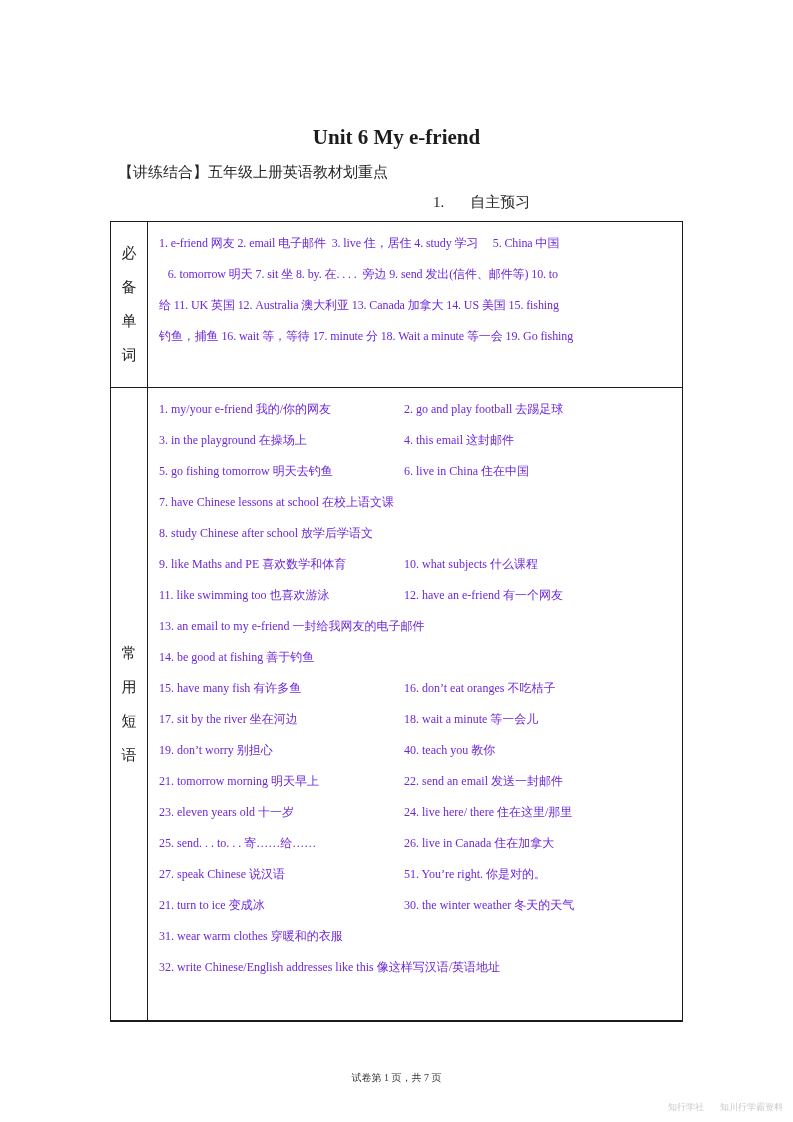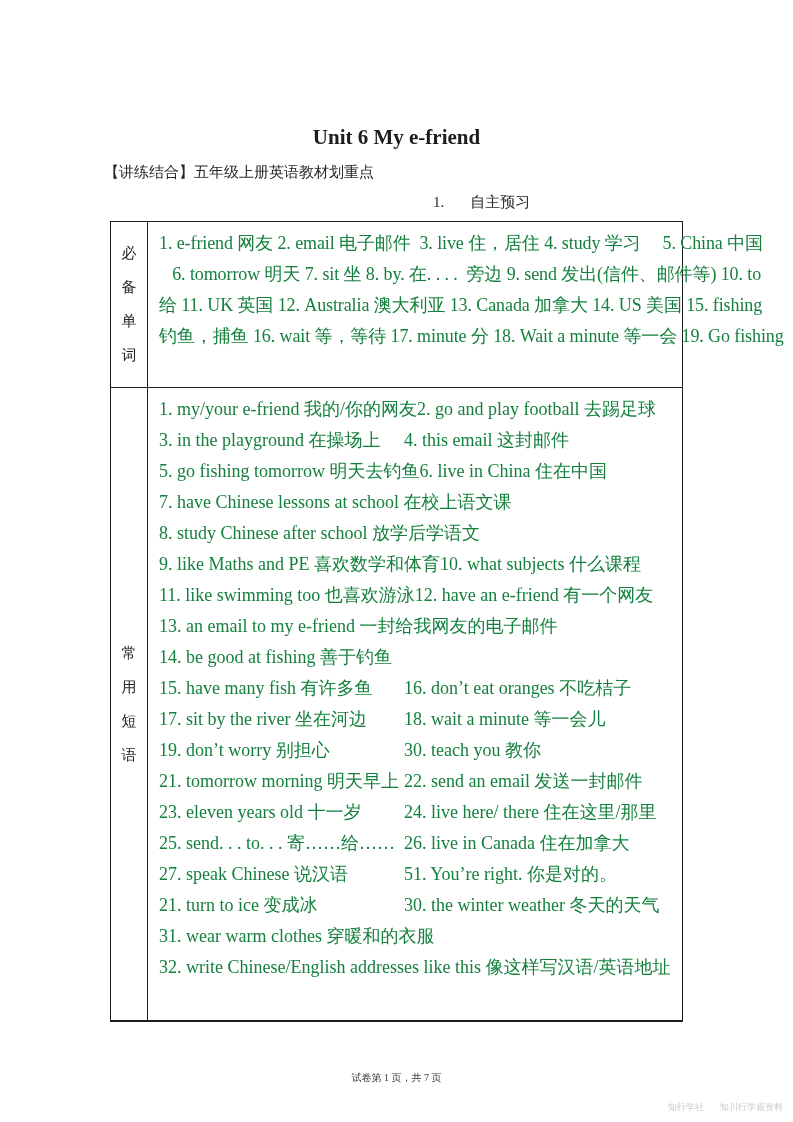--- a/index.html
+++ b/index.html
@@ -11,21 +11,21 @@
     color: #222222;
     overflow: hidden;
   }
   .doc-title {
     position: absolute; top: 122px; left: 0;
     width: 100%; text-align: center;
     font-size: 21px; font-weight: bold; line-height: 30px;
     color: #1c1c1c;
   }
   .doc-subtitle {
-    position: absolute; top: 162px; left: 104px;
+    position: absolute; top: 162px; left: 118px;
     font-size: 15px; line-height: 20px; color: #262626;
   }
   .section-heading {
     position: absolute; top: 192px; left: 433px;
     font-size: 15px; line-height: 20px; color: #262626;
     display: flex; gap: 26px;
   }
   .vocab-table {
     position: absolute; top: 221px; left: 110px;
     width: 573px;
@@ -39,21 +39,21 @@
     width: 37px; flex: 0 0 37px;
     border-right: 1px solid #1c1c1c;
     display: flex; flex-direction: column;
     align-items: center; justify-content: center;
     gap: 15px;
     font-size: 15px; color: #262626;
   }
   .row-content {
     flex: 1 1 auto;
     padding: 6px 8px 6px 11px;
-    font-size: 18px; line-height: 31px; color: #15803d;
+    font-size: 12px; line-height: 31px; color: #6d28d9;
   }
   .trow-words .row-content { height: 165px; }
   .trow-phrases .row-content { height: 632px; }
   .word-line { white-space: pre; letter-spacing: -0.1px; }
   .phrase-line { white-space: nowrap; }
   .phrase-left { display: inline-block; min-width: 245px; }
   .doc-footer {
     position: absolute; top: 1070px; left: 0;
     width: 100%; text-align: center;
     font-size: 10px; line-height: 16px; color: #3a3a3a;
@@ -104,21 +104,21 @@
         <div class="phrase-line"><span class="phrase-left">3. in the playground 在操场上</span><span class="phrase-right">4. this email 这封邮件</span></div>
         <div class="phrase-line"><span class="phrase-left">5. go fishing tomorrow 明天去钓鱼</span><span class="phrase-right">6. live in China 住在中国</span></div>
         <div class="phrase-line"><span class="phrase-left">7. have Chinese lessons at school 在校上语文课</span></div>
         <div class="phrase-line"><span class="phrase-left">8. study Chinese after school 放学后学语文</span></div>
         <div class="phrase-line"><span class="phrase-left">9. like Maths and PE 喜欢数学和体育</span><span class="phrase-right">10. what subjects 什么课程</span></div>
         <div class="phrase-line"><span class="phrase-left">11. like swimming too 也喜欢游泳</span><span class="phrase-right">12. have an e-friend 有一个网友</span></div>
         <div class="phrase-line"><span class="phrase-left">13. an email to my e-friend 一封给我网友的电子邮件</span></div>
         <div class="phrase-line"><span class="phrase-left">14. be good at fishing 善于钓鱼</span></div>
         <div class="phrase-line"><span class="phrase-left">15. have many fish 有许多鱼</span><span class="phrase-right">16. don’t eat oranges 不吃桔子</span></div>
         <div class="phrase-line"><span class="phrase-left">17. sit by the river  坐在河边</span><span class="phrase-right">18. wait a minute 等一会儿</span></div>
-        <div class="phrase-line"><span class="phrase-left">19. don’t worry 别担心</span><span class="phrase-right">30. teach you 教你</span></div>
+        <div class="phrase-line"><span class="phrase-left">19. don’t worry 别担心</span><span class="phrase-right">40. teach you 教你</span></div>
         <div class="phrase-line"><span class="phrase-left">21. tomorrow morning 明天早上</span><span class="phrase-right">22. send an email 发送一封邮件</span></div>
         <div class="phrase-line"><span class="phrase-left">23. eleven years old 十一岁</span><span class="phrase-right">24. live here/ there 住在这里/那里</span></div>
         <div class="phrase-line"><span class="phrase-left">25. send. . . to. . .  寄……给……</span><span class="phrase-right">26. live in Canada 住在加拿大</span></div>
         <div class="phrase-line"><span class="phrase-left">27. speak Chinese 说汉语</span><span class="phrase-right">51. You’re right.  你是对的。</span></div>
         <div class="phrase-line"><span class="phrase-left">21. turn to ice 变成冰</span><span class="phrase-right">30. the winter weather 冬天的天气</span></div>
         <div class="phrase-line"><span class="phrase-left">31. wear warm clothes  穿暖和的衣服</span></div>
         <div class="phrase-line"><span class="phrase-left">32. write Chinese/English addresses like this  像这样写汉语/英语地址</span></div>
       </div>
     </div>
   </div>

